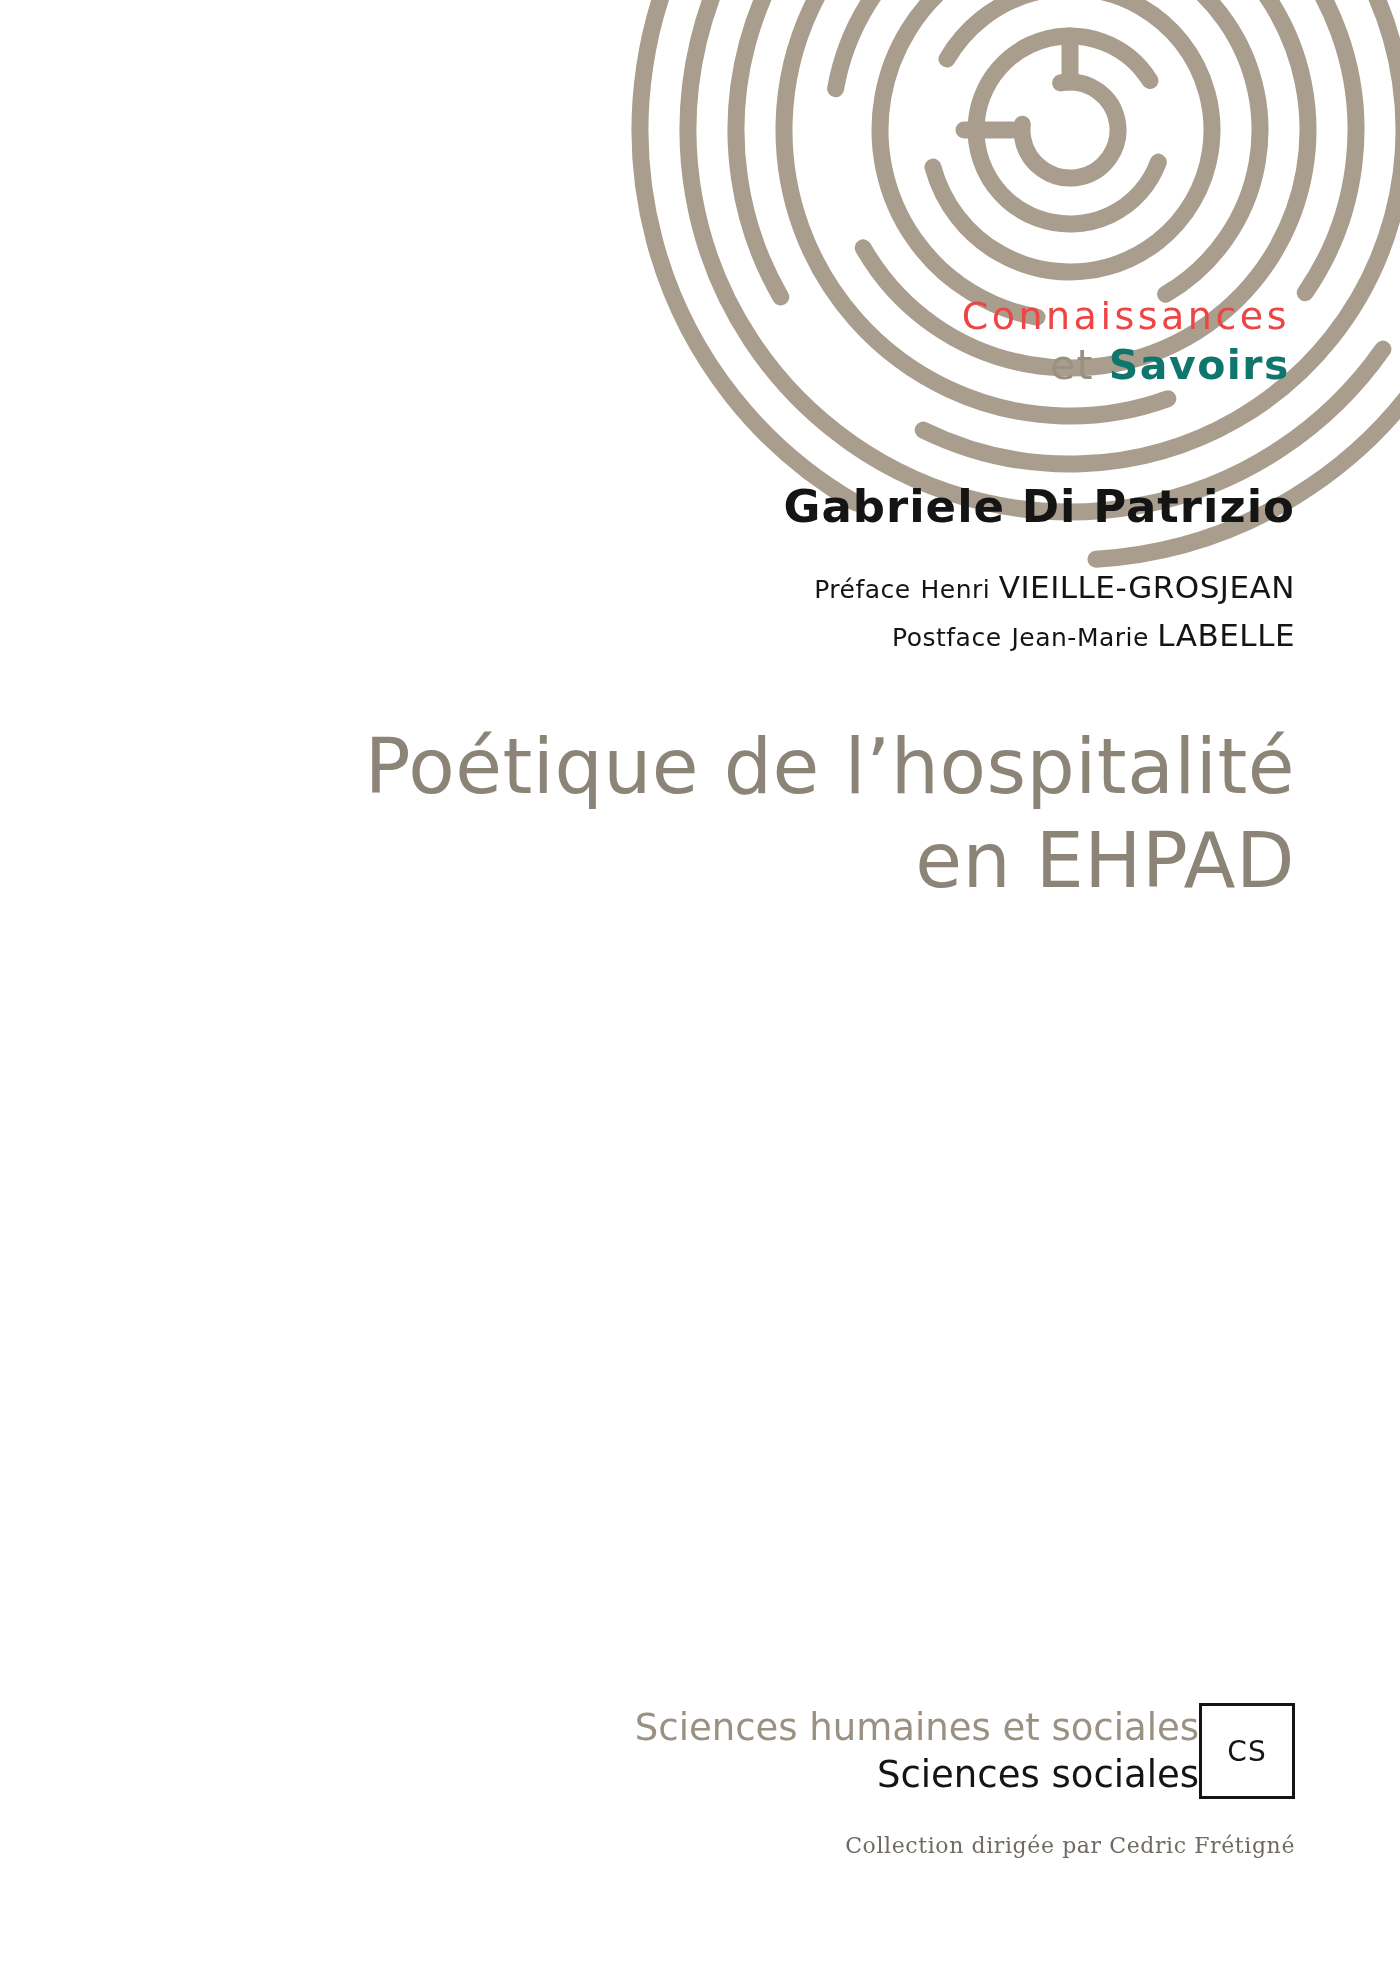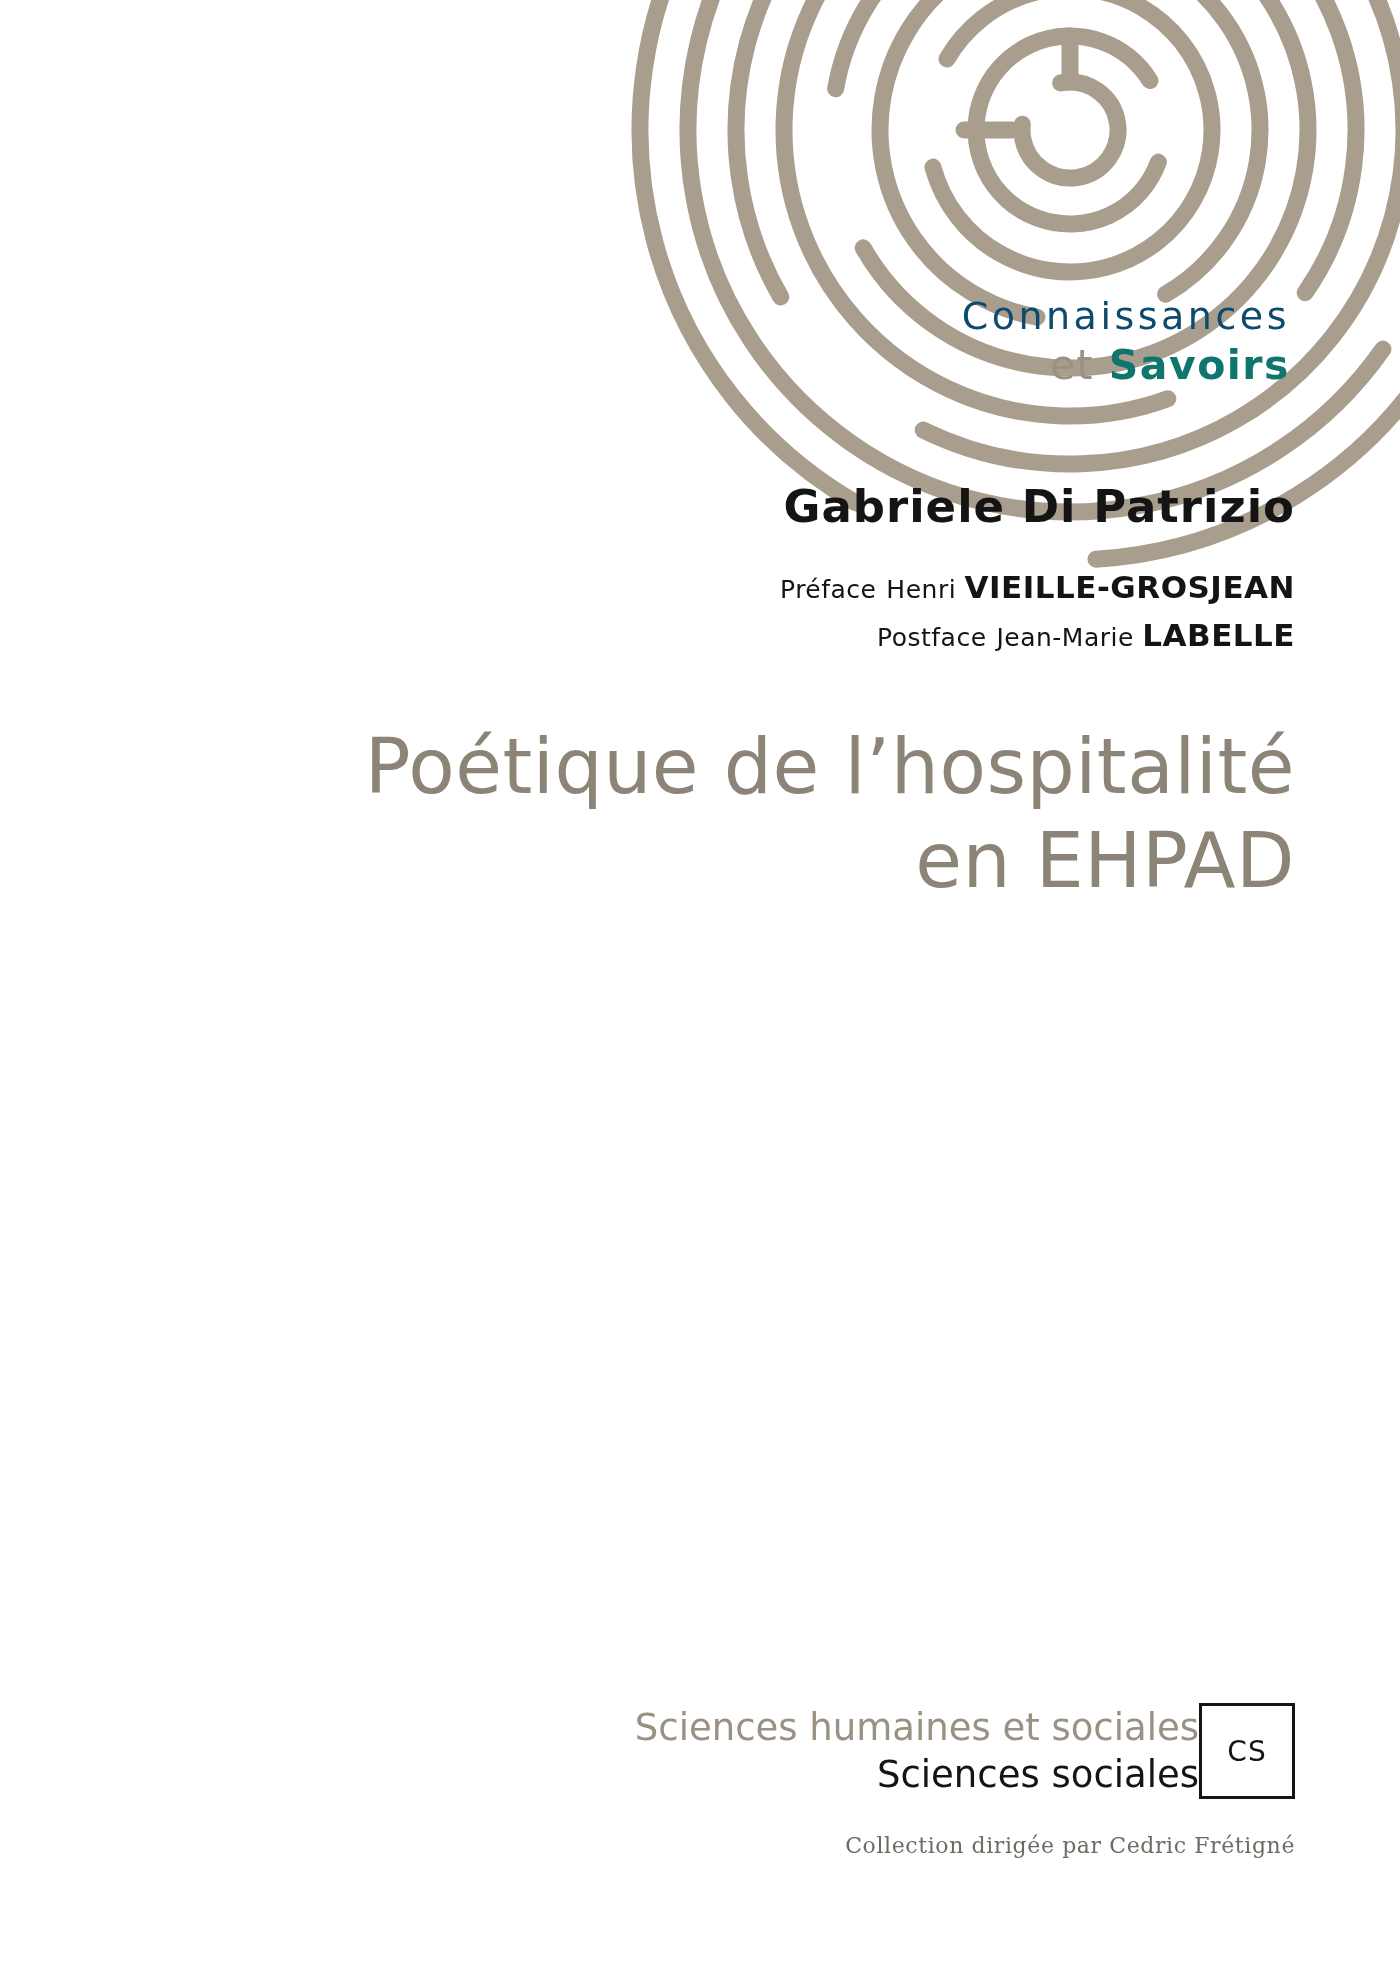--- a/index.html
+++ b/index.html
@@ -32,21 +32,21 @@
     position: absolute;
     top: 296px;
     left: 0;
     width: 1290px;
     text-align: right;
     line-height: 1.08;
   }
   .publisher .line1 {
     font-size: 38px;
     letter-spacing: 3.5px;
-    color: #0c4a6e;
+    color: #ef4444;
     font-weight: 400;
     display: block;
   }
   .publisher .line2 {
     font-size: 41px;
     letter-spacing: 1.5px;
     display: block;
     margin-top: 6px;
   }
   .publisher .line2 .et {
@@ -77,21 +77,21 @@
   .credits {
     margin-top: 30px;
     line-height: 1.55;
   }
   .credit-line {
     font-size: 31px;
     color: #141414;
     white-space: nowrap;
   }
   .credit-line .small { font-size: 25px; letter-spacing: 0.5px; }
-  .credit-line .bold  { font-weight: 700; letter-spacing: 0.5px; }
+  .credit-line .bold  { font-weight: 400; letter-spacing: 0.5px; }
 
   
   .title {
     position: absolute;
     top: 720px;
     left: 110px;
     width: 1185px;
     text-align: right;
     color: #8d8478;
     font-size: 76px;

